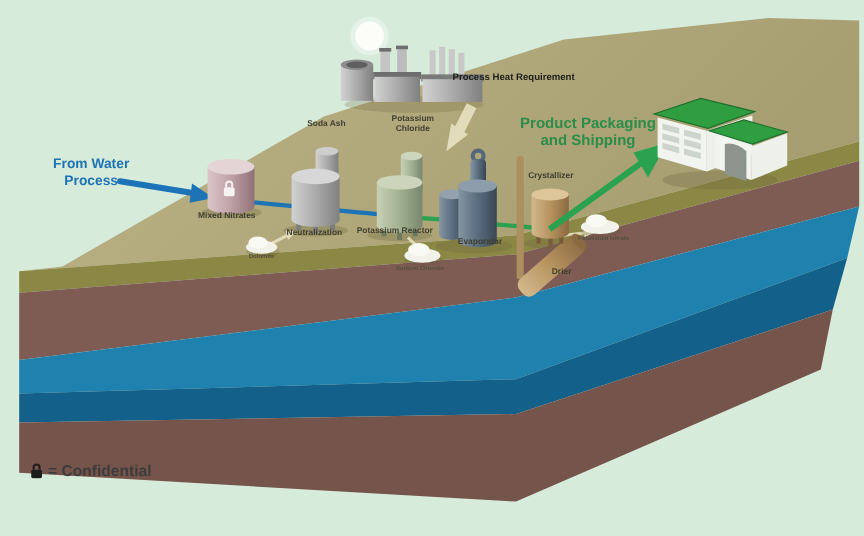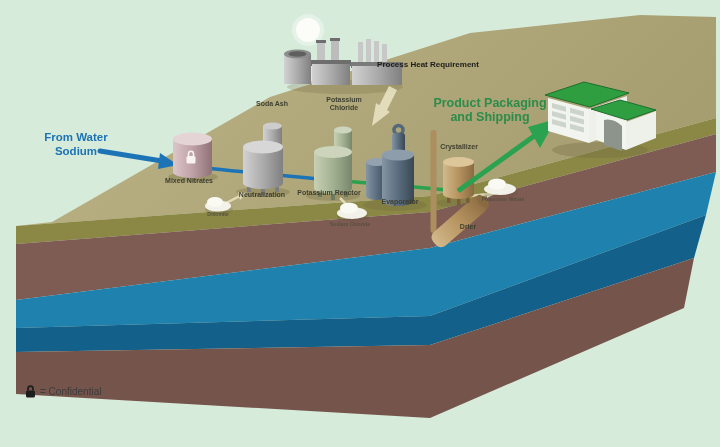--- a/index.html
+++ b/index.html
@@ -22,21 +22,21 @@
        line-height:1.25;white-space:pre-line;}
   #heat-heading{position:absolute;left:358px;top:23px;width:140px;text-align:center;
        color:var(--heat_text,#1d1d1b);font-weight:700;font-size:8px;margin-top:37px;}
   #heat-detail{position:absolute;left:358px;top:33px;width:140px;text-align:center;
        color:var(--heat_text,#1d1d1b);font-weight:400;font-size:7.5px;
        line-height:1.3;white-space:pre-line;}
   #packaging{position:absolute;left:412px;top:96px;width:156px;text-align:center;
        color:var(--packaging_green,#2c8c49);font-weight:700;font-size:12.5px;
        line-height:1.12;white-space:pre-line;}
   #legend{position:absolute;left:25px;top:385px;display:flex;align-items:center;gap:4px;}
-  #legend .txt{font-size:10px;color:#3c3c3c;font-weight:400;}
+  #legend .txt{font-size:13px;color:#3c3c3c;font-weight:700;}
 </style>
 </head>
 <body>
 
 <div id="stage">
 
 <svg id="scene" width="720" height="447" viewBox="0 0 720 447">
   <defs>
     <linearGradient id="gLand" x1="0" y1="0" x2="1" y2="0.3">
       <stop offset="0" stop-color="#bdb487"></stop>
@@ -230,21 +230,21 @@
     <polygon points="545,95 584,82 629,93 590,107" fill="#2f9e41" stroke="#1e6e2e" stroke-width="1"></polygon>
     <polygon points="596,112 596,140 626,150 626,122" fill="#f2f5ef"></polygon>
     <path d="M604,120 L604,145 L622,151 L622,126 Q613,118 604,120 Z" fill="#8c948c"></path>
     <polygon points="626,122 656,111 656,138 626,150" fill="#eef1ea"></polygon>
     <polygon points="591,109 620,100 656,110 627,120" fill="#2f9e41" stroke="#1e6e2e" stroke-width="1"></polygon>
   </g>
 </svg>
 
 
 <div id="from-water">From Water
-Sodium</div>
+Process</div>
 
 <div id="heat-heading">Process Heat Requirement</div>
 
 <div id="packaging">Product Packaging
 and Shipping</div>
 
 <div class="lbl" style="left:189px;top:177px">Mixed Nitrates</div>
 <div class="lbl" style="left:262px;top:191px">Neutralization</div>
 <div class="lbl" style="left:272px;top:100px">Soda Ash</div>
 <div class="lbl" style="left:344px;top:96px">Potassium

